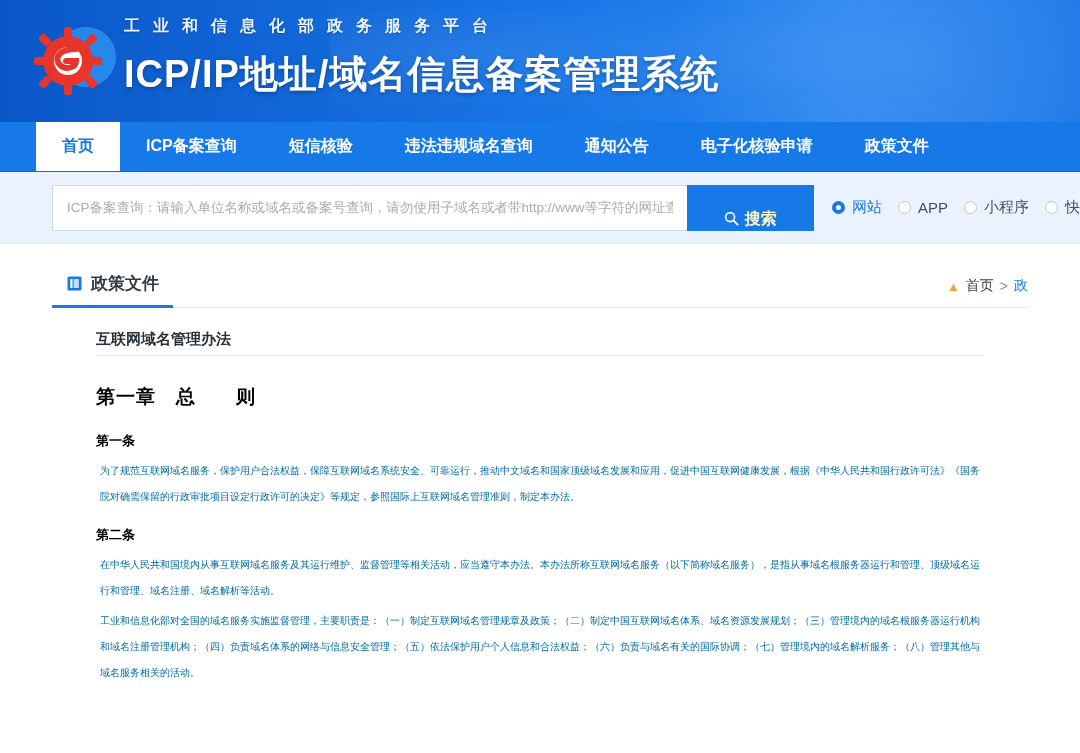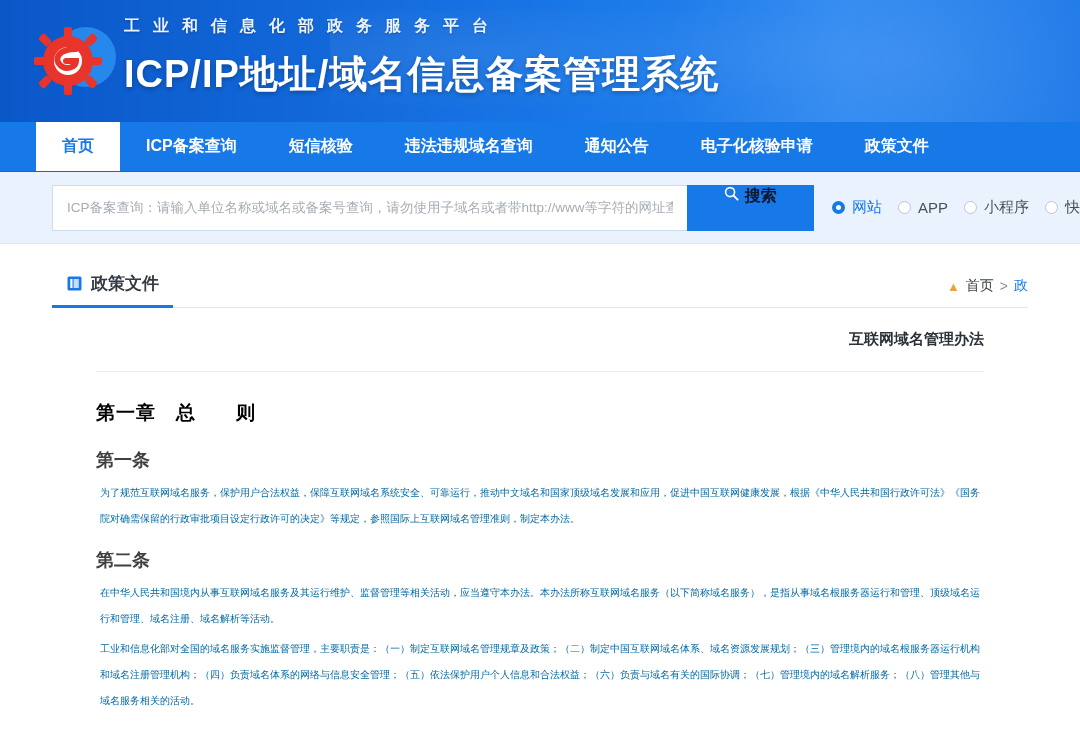--- a/index.html
+++ b/index.html
@@ -111,26 +111,26 @@
     color: #8a9199;
     outline: none;
     font-family: "Liberation Sans", sans-serif;
   }
   .search-input::placeholder { color: #a6adb5; }
   .search-btn {
     width: 130px;
     height: 46px;
     background: #1779e8;
     border: none;
-    color: #0f172a;
+    color: #fef9c3;
     font-size: 16px;
     font-weight: bold;
     cursor: pointer;
     display: flex;
-    align-items: flex-start;
+    align-items: flex-end;
     justify-content: center;
     gap: 6px;
     font-family: "Liberation Sans", sans-serif;
   }
   .radio-group {
     display: flex;
     align-items: center;
     margin-left: 18px;
     gap: 16px;
   }
@@ -194,42 +194,42 @@
     font-size: 14px;
     color: #3b4149;
     padding-bottom: 12px;
     white-space: nowrap;
   }
   .breadcrumb .home-icon { color: #e8a33d; font-size: 13px; }
   .breadcrumb .sep { color: #8a9199; }
   .breadcrumb .crumb-last { color: #1779e8; }
 
   .doc-title {
-    text-align: right;
+    text-align: left;
     font-size: 15px;
     font-weight: bold;
     color: #2b3138;
-    padding: 22px 0 22px 0;
+    padding: 22px 0 6px 0;
     margin: 0 44px;
     border-bottom: 1px solid #e8ebef;
   }
   .doc-body {
     padding: 22px 44px 0 44px;
   }
   .chapter-heading {
     font-size: 19px;
     font-weight: bold;
     color: #000000;
     margin: 6px 0 22px 0;
     letter-spacing: 1px;
   }
   .article-no {
-    font-size: 18px;
-    font-weight: bold;
-    color: #404040;
+    font-size: 13px;
+    font-weight: bold;
+    color: #000000;
     margin: 16px 0 8px 0;
   }
   .article-text {
     font-size: 10px;
     line-height: 26px;
     color: #0369a1;
     text-align: justify;
     margin: 4px;
   }
 </style>

